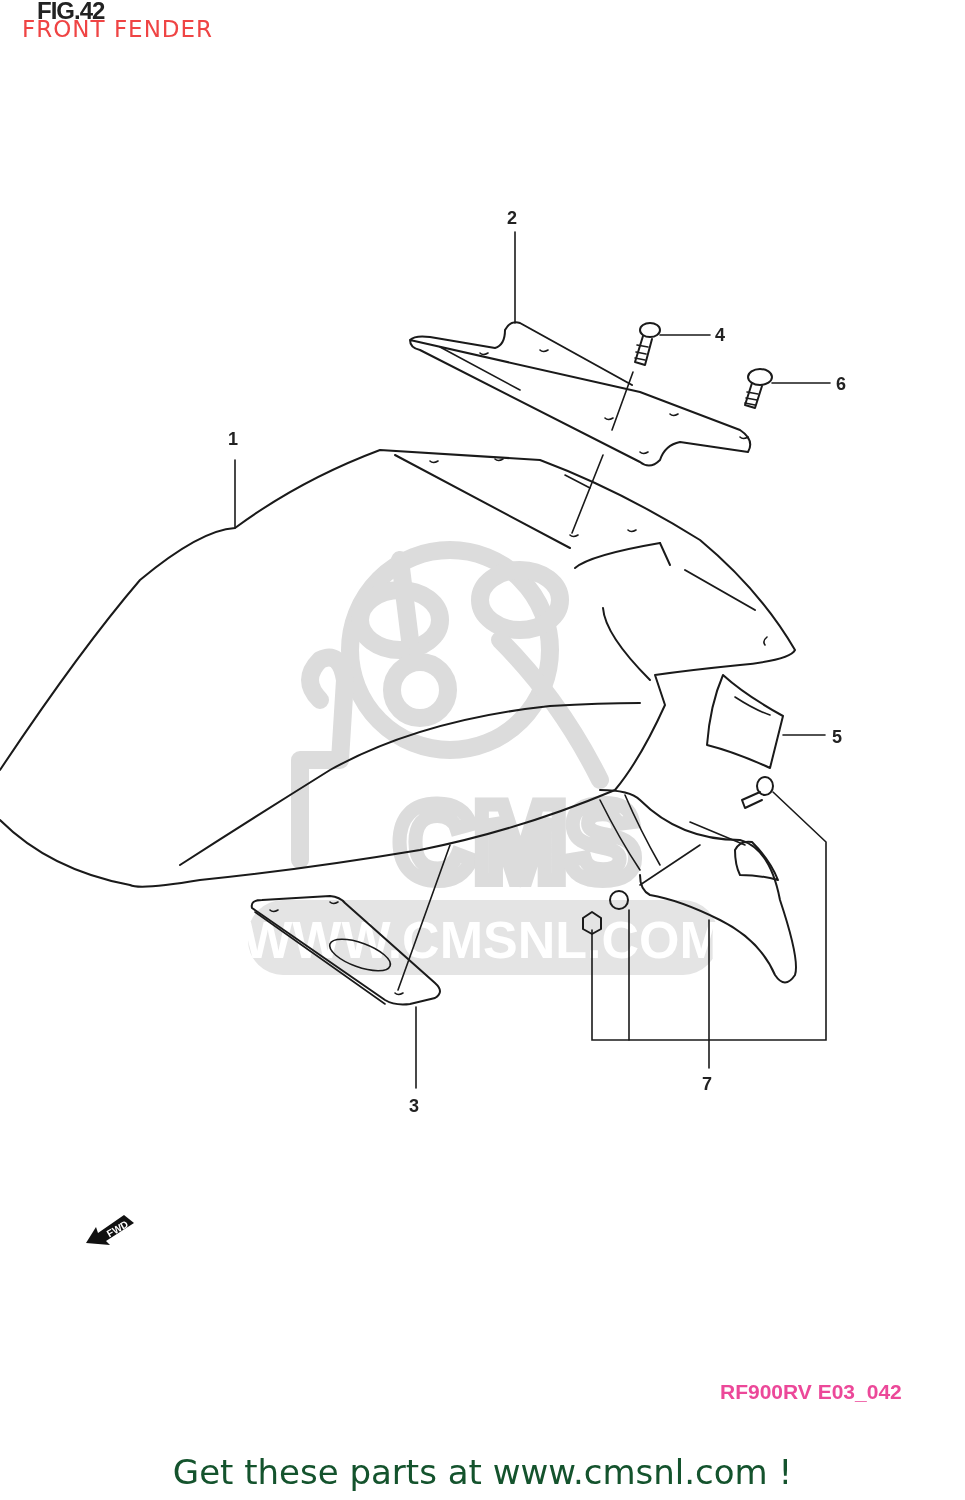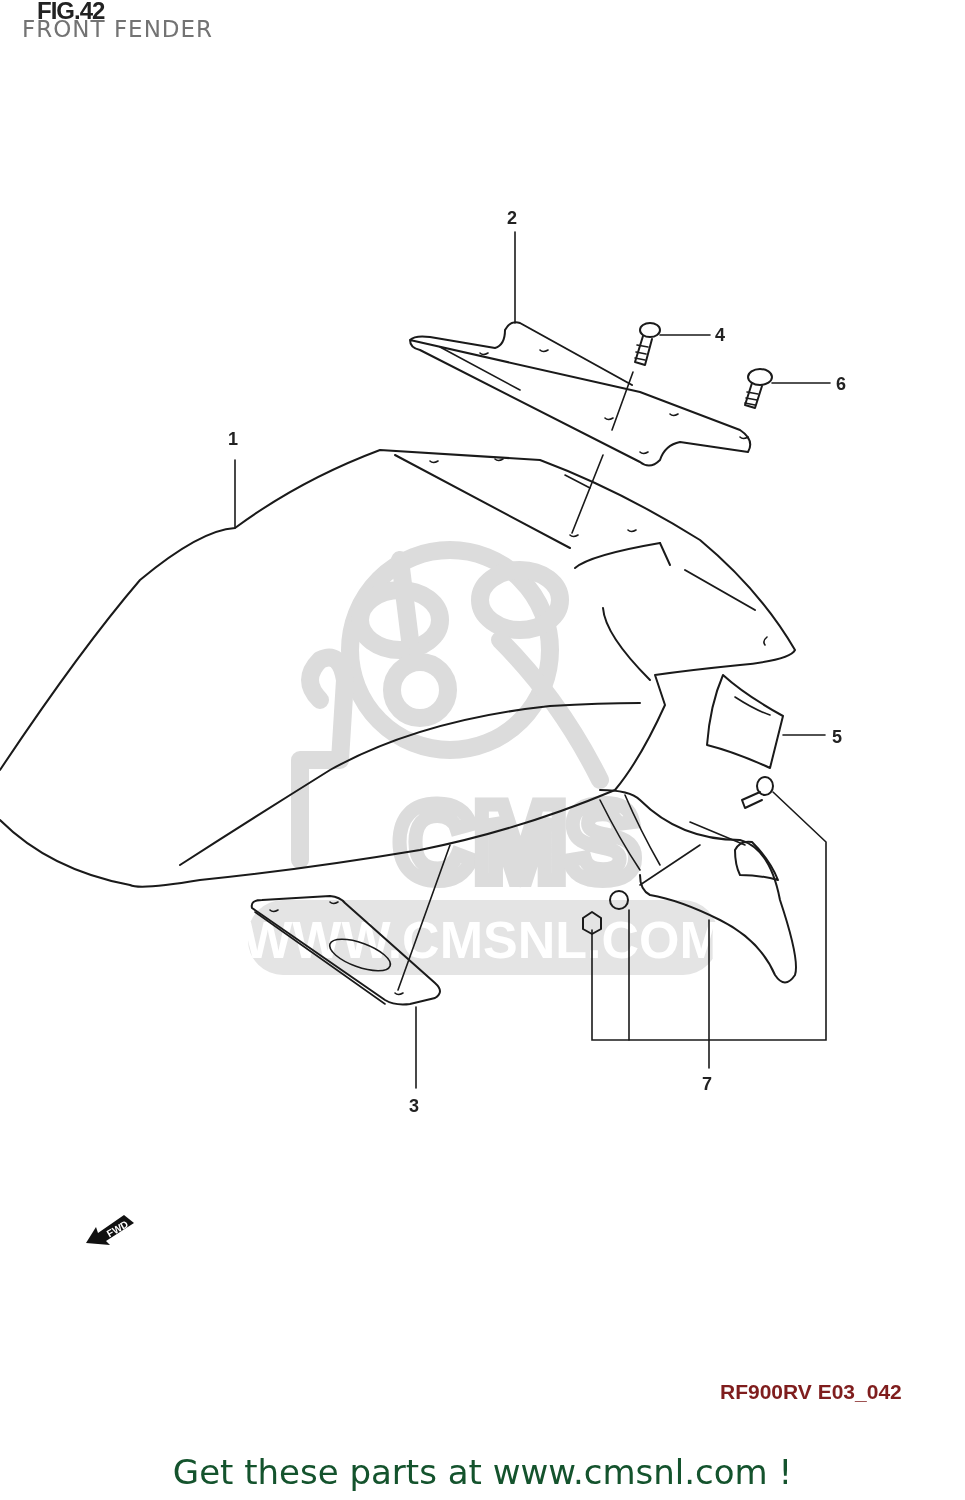--- a/index.html
+++ b/index.html
@@ -1,27 +1,27 @@
 <!DOCTYPE html>
 <html><head>
 <meta charset="utf-8">
 <style>
   html, body { margin: 0; padding: 0; background: #ffffff; }
   body { width: 965px; height: 1500px; position: relative; overflow: hidden; font-family: "Liberation Sans", sans-serif; }
   .fig-num { position: absolute; left: 37px; top: -3px; font-size: 24px; font-weight: bold; color: #222; letter-spacing: -1px; font-family: "Liberation Sans", sans-serif; }
-  .fig-title { position: absolute; left: 22px; top: 16px; font-size: 23px; color: #737373; letter-spacing: 1px; font-family: "DejaVu Sans", sans-serif; }
+  .fig-title { position: absolute; left: 22px; top: 16px; font-size: 23px; color: #ef4444; letter-spacing: 1px; font-family: "DejaVu Sans", sans-serif; }
   svg.diagram { position: absolute; left: 0; top: 0; }
   .callout { font-family: "Liberation Sans", sans-serif; font-size: 18px; font-weight: bold; fill: #222; }
   .ln { fill: none; stroke: #1a1a1a; stroke-width: 2; stroke-linecap: round; stroke-linejoin: round; }
   .thin { fill: none; stroke: #1a1a1a; stroke-width: 1.6; stroke-linecap: round; }
   .wm { fill: none; stroke: #dcdcdc; stroke-width: 18; stroke-linecap: round; stroke-linejoin: round; }
   .wm-fill { fill: #e4e4e4; }
   .wm-text { font-family: "Liberation Sans", sans-serif; font-weight: bold; fill: #ffffff; }
   .wm-cms { font-family: "Liberation Sans", sans-serif; font-weight: bold; fill: none; stroke: #dcdcdc; stroke-width: 14; }
-  .ref-code { position: absolute; left: 720px; top: 1380px; font-size: 21px; font-weight: bold; color: #7f1d1d; font-family: "Liberation Sans", sans-serif; }
+  .ref-code { position: absolute; left: 720px; top: 1380px; font-size: 21px; font-weight: bold; color: #ec4899; font-family: "Liberation Sans", sans-serif; }
   .footer { position: absolute; left: 0; width: 965px; top: 1452px; text-align: center; font-size: 34px; color: #14532d; font-family: "DejaVu Sans", sans-serif; }
   .fwd { position: absolute; left: 82px; top: 1205px; }
 </style>
 </head>
 <body>
 
 <div class="fig-num">FIG.42</div>
 <div class="fig-title">FRONT FENDER</div>
 
 <svg class="diagram" width="965" height="1500" viewBox="0 0 965 1500">

